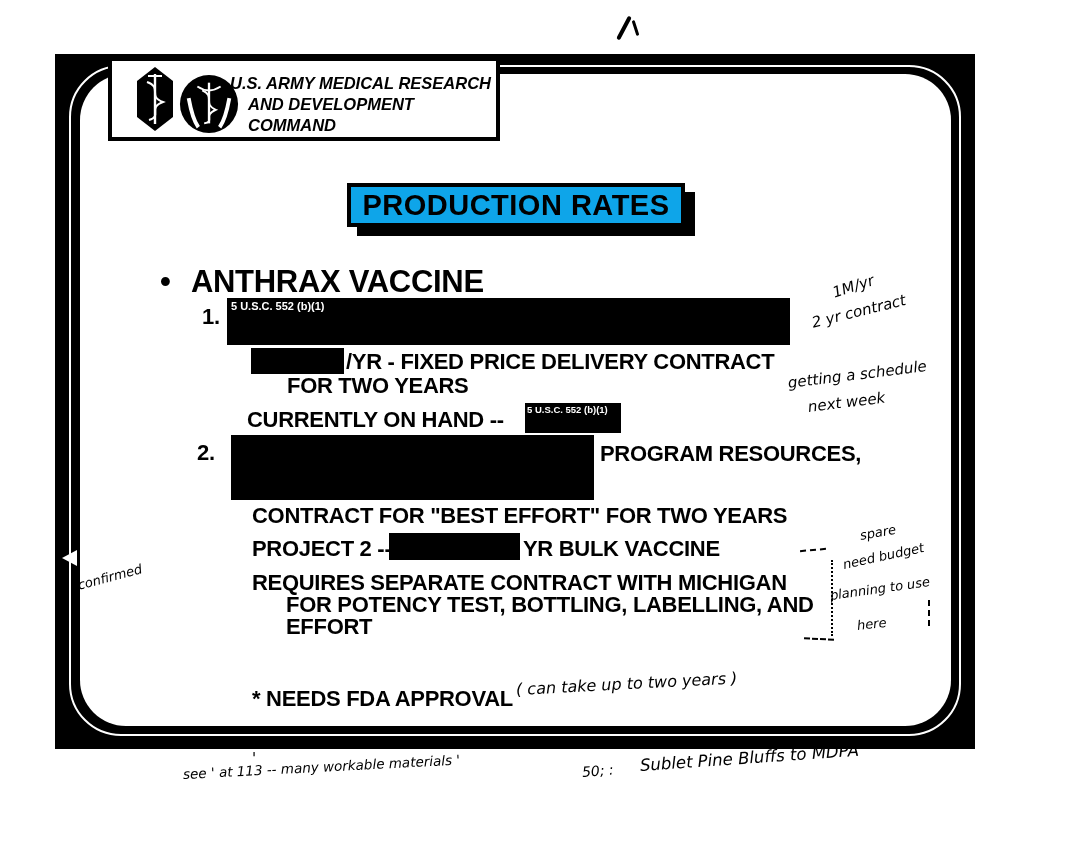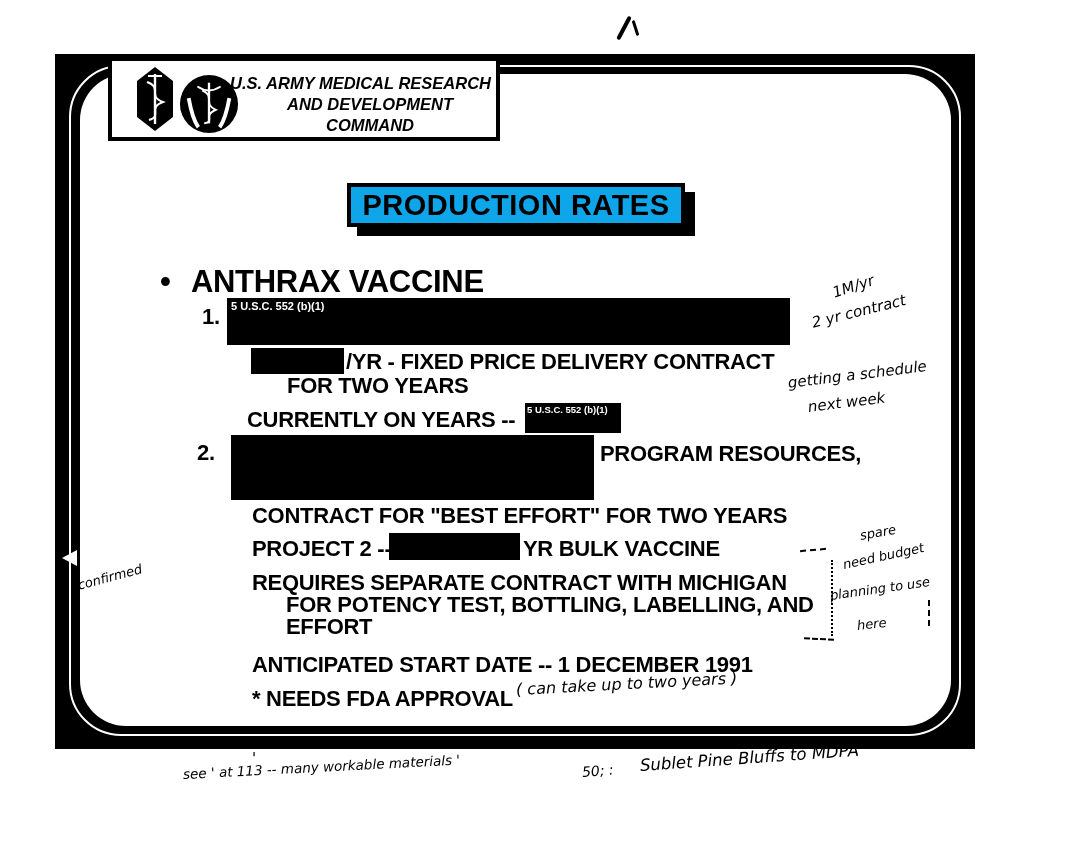--- a/index.html
+++ b/index.html
@@ -17,21 +17,21 @@
                border-right:15px solid #fff;}
   .frame-speck{position:absolute;left:944px;top:482px;width:7px;height:9px;background:#fff;border-radius:50%;}
 
   
   .banner{position:absolute;left:108px;top:45px;width:392px;height:84px;background:#fff;
           border:4px solid #000;box-sizing:border-box;}
   .banner .emblem-hex{position:absolute;left:22px;top:5px;}
   .banner .emblem-seal{position:absolute;left:66px;top:12px;}
   .banner-text{position:absolute;left:118px;top:12px;width:262px;
                font-style:italic;font-weight:bold;font-size:16.5px;line-height:21px;}
-  .banner-text .l2{display:block;padding-left:18px;text-align:center;}
+  .banner-text .l2{display:block;padding-left:18px;}
 
   
   .titlebox{position:absolute;left:347px;top:171px;width:338px;height:44px;
             background:#0ea5e9;border:4px solid #000;box-sizing:border-box;
             box-shadow:10px 9px 0 #000;
             display:flex;align-items:center;justify-content:center;
             font-weight:bold;font-size:29px;letter-spacing:0.5px;}
 
   
   .t{position:absolute;font-weight:bold;font-size:22px;letter-spacing:-0.3px;white-space:nowrap;}
@@ -101,36 +101,35 @@
     <span style="padding-left:12px;">ANTHRAX VACCINE</span>
   </div>
 
   <div class="t" style="left:202px;top:292px;">1.</div>
   <div class="redact" style="left:227px;top:286px;width:563px;height:47px;">
     <span class="redact-label">5 U.S.C. 552 (b)(1)</span>
   </div>
   <div class="redact" style="left:251px;top:336px;width:93px;height:26px;"></div>
   <div class="t" style="left:287px;top:361px;">FOR TWO YEARS</div>
   <div class="t" style="left:346px;top:337px;">/YR - FIXED PRICE DELIVERY CONTRACT</div>
-  <div class="t" style="left:247px;top:395px;">CURRENTLY ON YEARS --</div>
+  <div class="t" style="left:247px;top:395px;">CURRENTLY ON HAND --</div>
   <div class="redact" style="left:525px;top:391px;width:96px;height:30px;">
     <span class="redact-label small">5 U.S.C. 552 (b)(1)</span>
   </div>
 
   <div class="t" style="left:197px;top:428px;">2.</div>
   <div class="redact" style="left:231px;top:423px;width:363px;height:65px;"></div>
   <div class="t" style="left:600px;top:429px;">PROGRAM RESOURCES,</div>
   <div class="t" style="left:252px;top:491px;">CONTRACT FOR "BEST EFFORT" FOR TWO YEARS</div>
   <div class="t" style="left:252px;top:524px;">PROJECT 2 --</div>
   <div class="redact" style="left:389px;top:521px;width:131px;height:27px;"></div>
   <div class="t" style="left:523px;top:524px;">YR BULK VACCINE</div>
   <div class="t" style="left:252px;top:558px;">REQUIRES SEPARATE CONTRACT WITH MICHIGAN</div>
   <div class="t" style="left:286px;top:580px;">FOR POTENCY TEST, BOTTLING, LABELLING, AND</div>
   <div class="t" style="left:286px;top:602px;">EFFORT</div>
-  <div class="t" style="left:252px;top:640px;">ANTICIPATED START DATE -- 1 DECEMBER 1991</div>
   <div class="t" style="left:252px;top:674px;">* NEEDS FDA APPROVAL</div>
 
   <div class="hw" style="left:833px;top:272px;transform:rotate(-18deg);">1M/yr</div>
   <div class="hw" style="left:812px;top:302px;transform:rotate(-14deg);">2 yr contract</div>
   <div class="hw" style="left:788px;top:362px;transform:rotate(-7deg);">getting a schedule</div>
   <div class="hw" style="left:808px;top:386px;transform:rotate(-7deg);">next week</div>
   <div class="hw" style="left:516px;top:668px;font-size:16px;transform:rotate(-3deg);">( can take up to two years )</div>
 
   <div class="hw" style="left:860px;top:516px;font-size:13px;transform:rotate(-10deg);">spare</div>
   <div class="hw" style="left:843px;top:545px;font-size:13px;transform:rotate(-12deg);">need budget</div>

